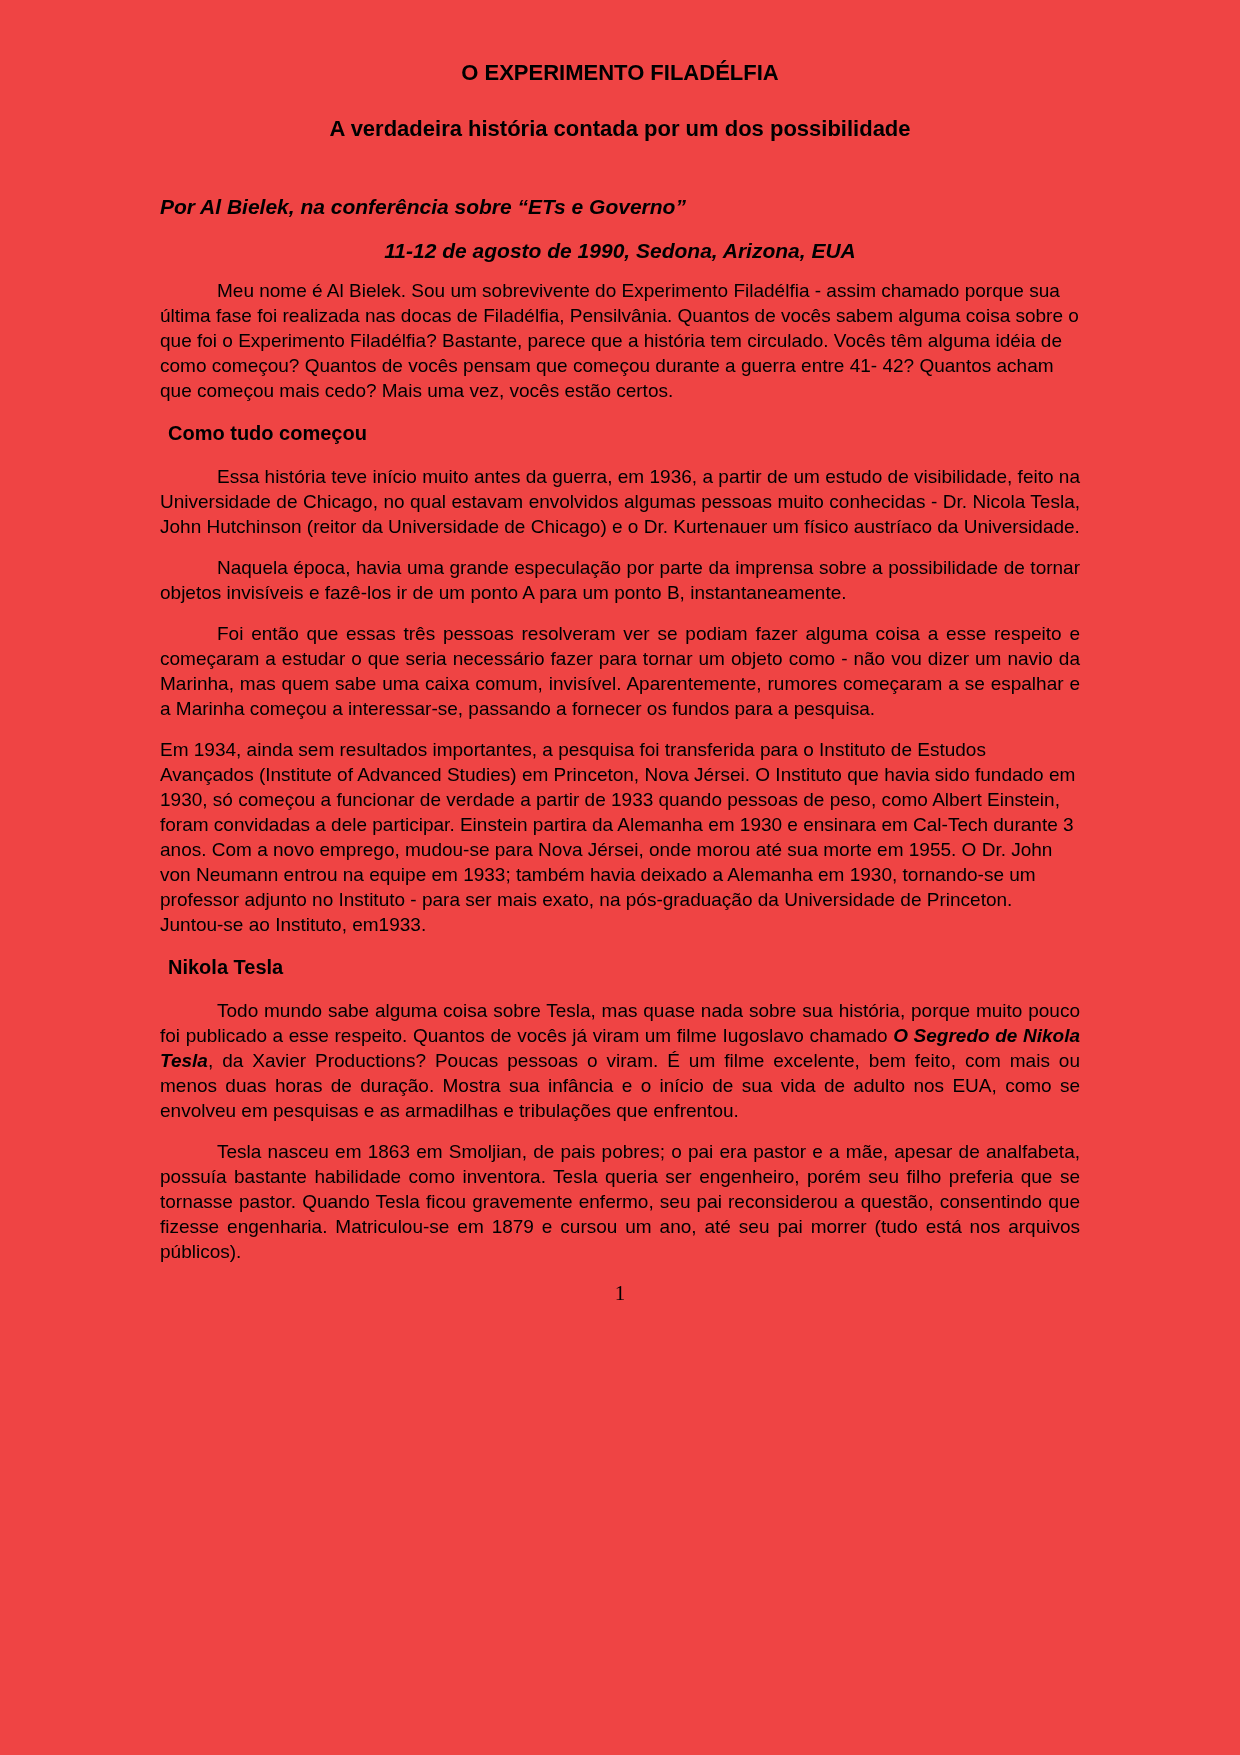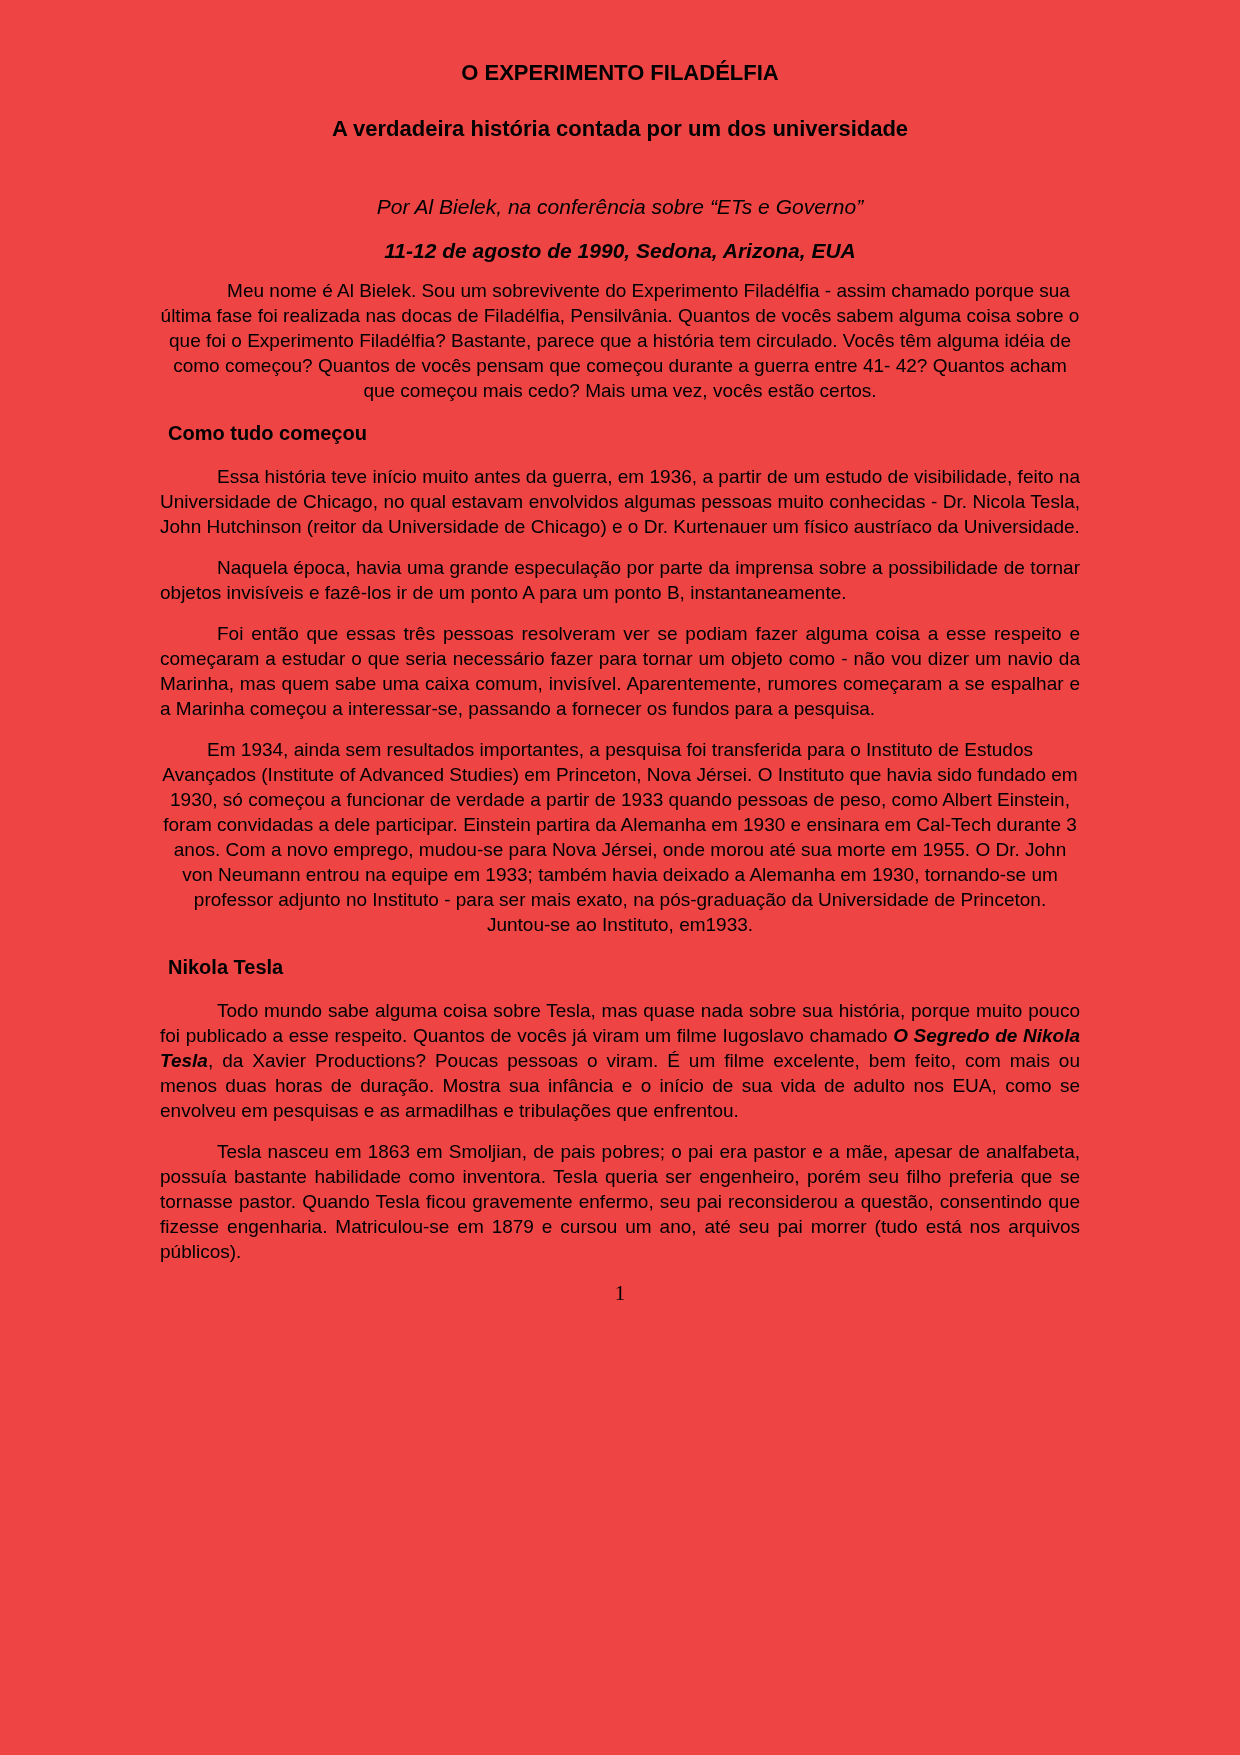--- a/index.html
+++ b/index.html
@@ -28,24 +28,23 @@
   }
   .doc-subtitle {
     font-size: 22px;
     font-weight: bold;
     line-height: 30px;
     text-align: center;
     margin: 0 0 50px 0;
   }
   .byline {
     font-size: 21px;
-    font-weight: normal;
+    font-weight: bold;
     font-style: italic;
     line-height: 26px;
-    text-align: center;
     margin: 0 0 18px 0;
   }
   .event-date {
     font-size: 21px;
     font-weight: bold;
     font-style: italic;
     line-height: 26px;
     text-align: center;
     margin: 0 0 14px 0;
   }
@@ -63,21 +62,21 @@
     margin: 18px 0 18px 0;
     padding-left: 8px;
   }
   p.body-par {
     font-size: 19px;
     line-height: 25px;
     margin: 0 0 16px 0;
     text-align: justify;
   }
   p.body-par.align-left {
-    text-align: center;
+    text-align: left;
   }
   p.body-par.indent {
     text-indent: 57px;
   }
   .bi {
     font-weight: bold;
     font-style: italic;
   }
   .page-number {
     font-family: "Liberation Serif", "DejaVu Serif", serif;
@@ -87,21 +86,21 @@
     margin-top: 12px;
   }
 </style>
 </head>
 <body>
 
 <div class="page">
 
   <h1 class="doc-title">O EXPERIMENTO FILADÉLFIA</h1>
 
-  <div class="doc-subtitle">A verdadeira história contada por um dos universidade</div>
+  <div class="doc-subtitle">A verdadeira história contada por um dos possibilidade</div>
 
   <div class="byline">Por Al Bielek, na conferência sobre “ETs e Governo”</div>
 
   <div class="event-date">11-12 de agosto de 1990, Sedona, Arizona, EUA</div>
 
 
   <main id="sections-root">
       <section>
         <p class="body-par align-left indent"><span>Meu nome é Al Bielek. Sou um sobrevivente do Experimento Filadélfia - assim chamado porque sua última fase foi realizada nas docas de Filadélfia, Pensilvânia. Quantos de vocês sabem alguma coisa sobre o que foi o Experimento Filadélfia? Bastante, parece que a história tem circulado. Vocês têm alguma idéia de como começou? Quantos de vocês pensam que começou durante a guerra entre 41- 42? Quantos acham que começou mais cedo? Mais uma vez, vocês estão certos.</span></p>
       </section>

